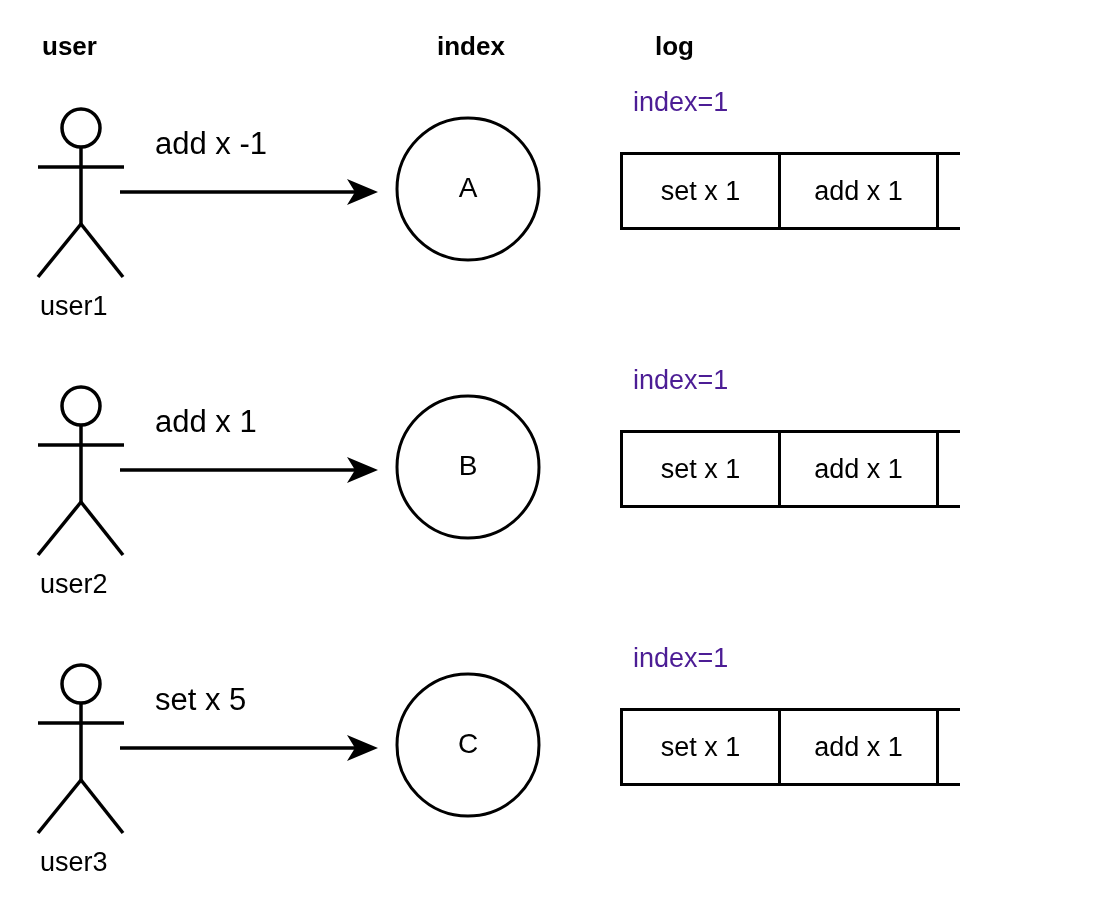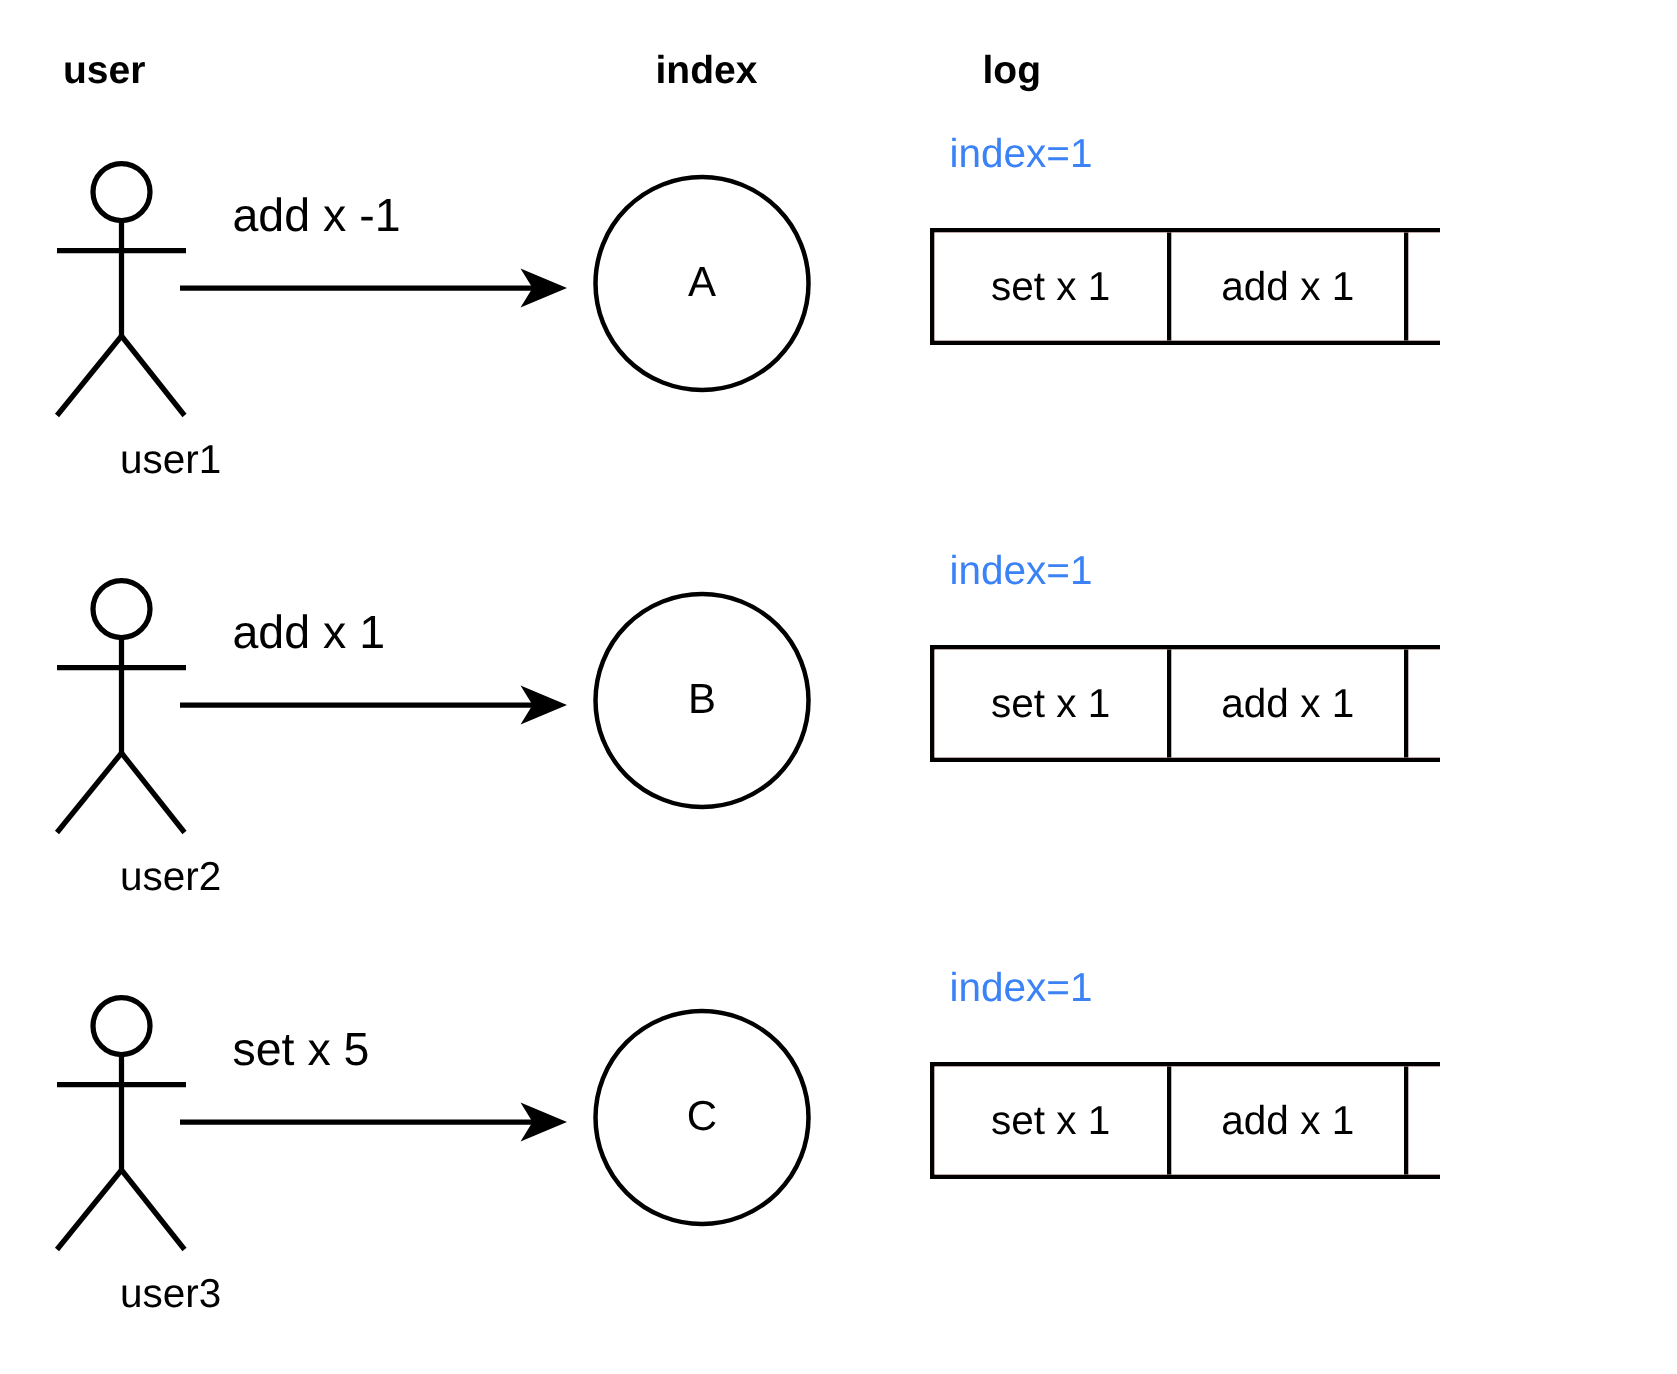--- a/index.html
+++ b/index.html
@@ -44,21 +44,20 @@
     height: 200px;
   }
   .actor-label {
     position: absolute;
     left: 40px;
     top: 293px;
     font-size: 27px;
     line-height: 1;
     white-space: nowrap;
     color: #000000;
-    margin-left: 40px;
   }
 
   .arrow-svg {
     position: absolute;
     left: 115px;
     top: 175px;
     width: 275px;
     height: 40px;
   }
   .arrow-label {
@@ -89,33 +88,33 @@
     color: #000000;
   }
 
   .index-label {
     position: absolute;
     left: 633px;
     top: 89px;
     font-size: 27px;
     line-height: 1;
     white-space: nowrap;
-    color: #3b82f6;
+    color: #4c1d95;
   }
 
   .log-table {
     position: absolute;
     left: 620px;
     top: 152px;
     width: 477px;
     height: 78px;
     border: 3px solid #000000;
     box-sizing: border-box;
     display: flex;
-    background: #fca5a5;
+    background: #ec4899;
   }
   .log-cell {
     flex: 1 1 0;
     display: flex;
     align-items: center;
     justify-content: center;
     font-size: 27px;
     line-height: 1;
     color: #000000;
     border-right: 3px solid #000000;

